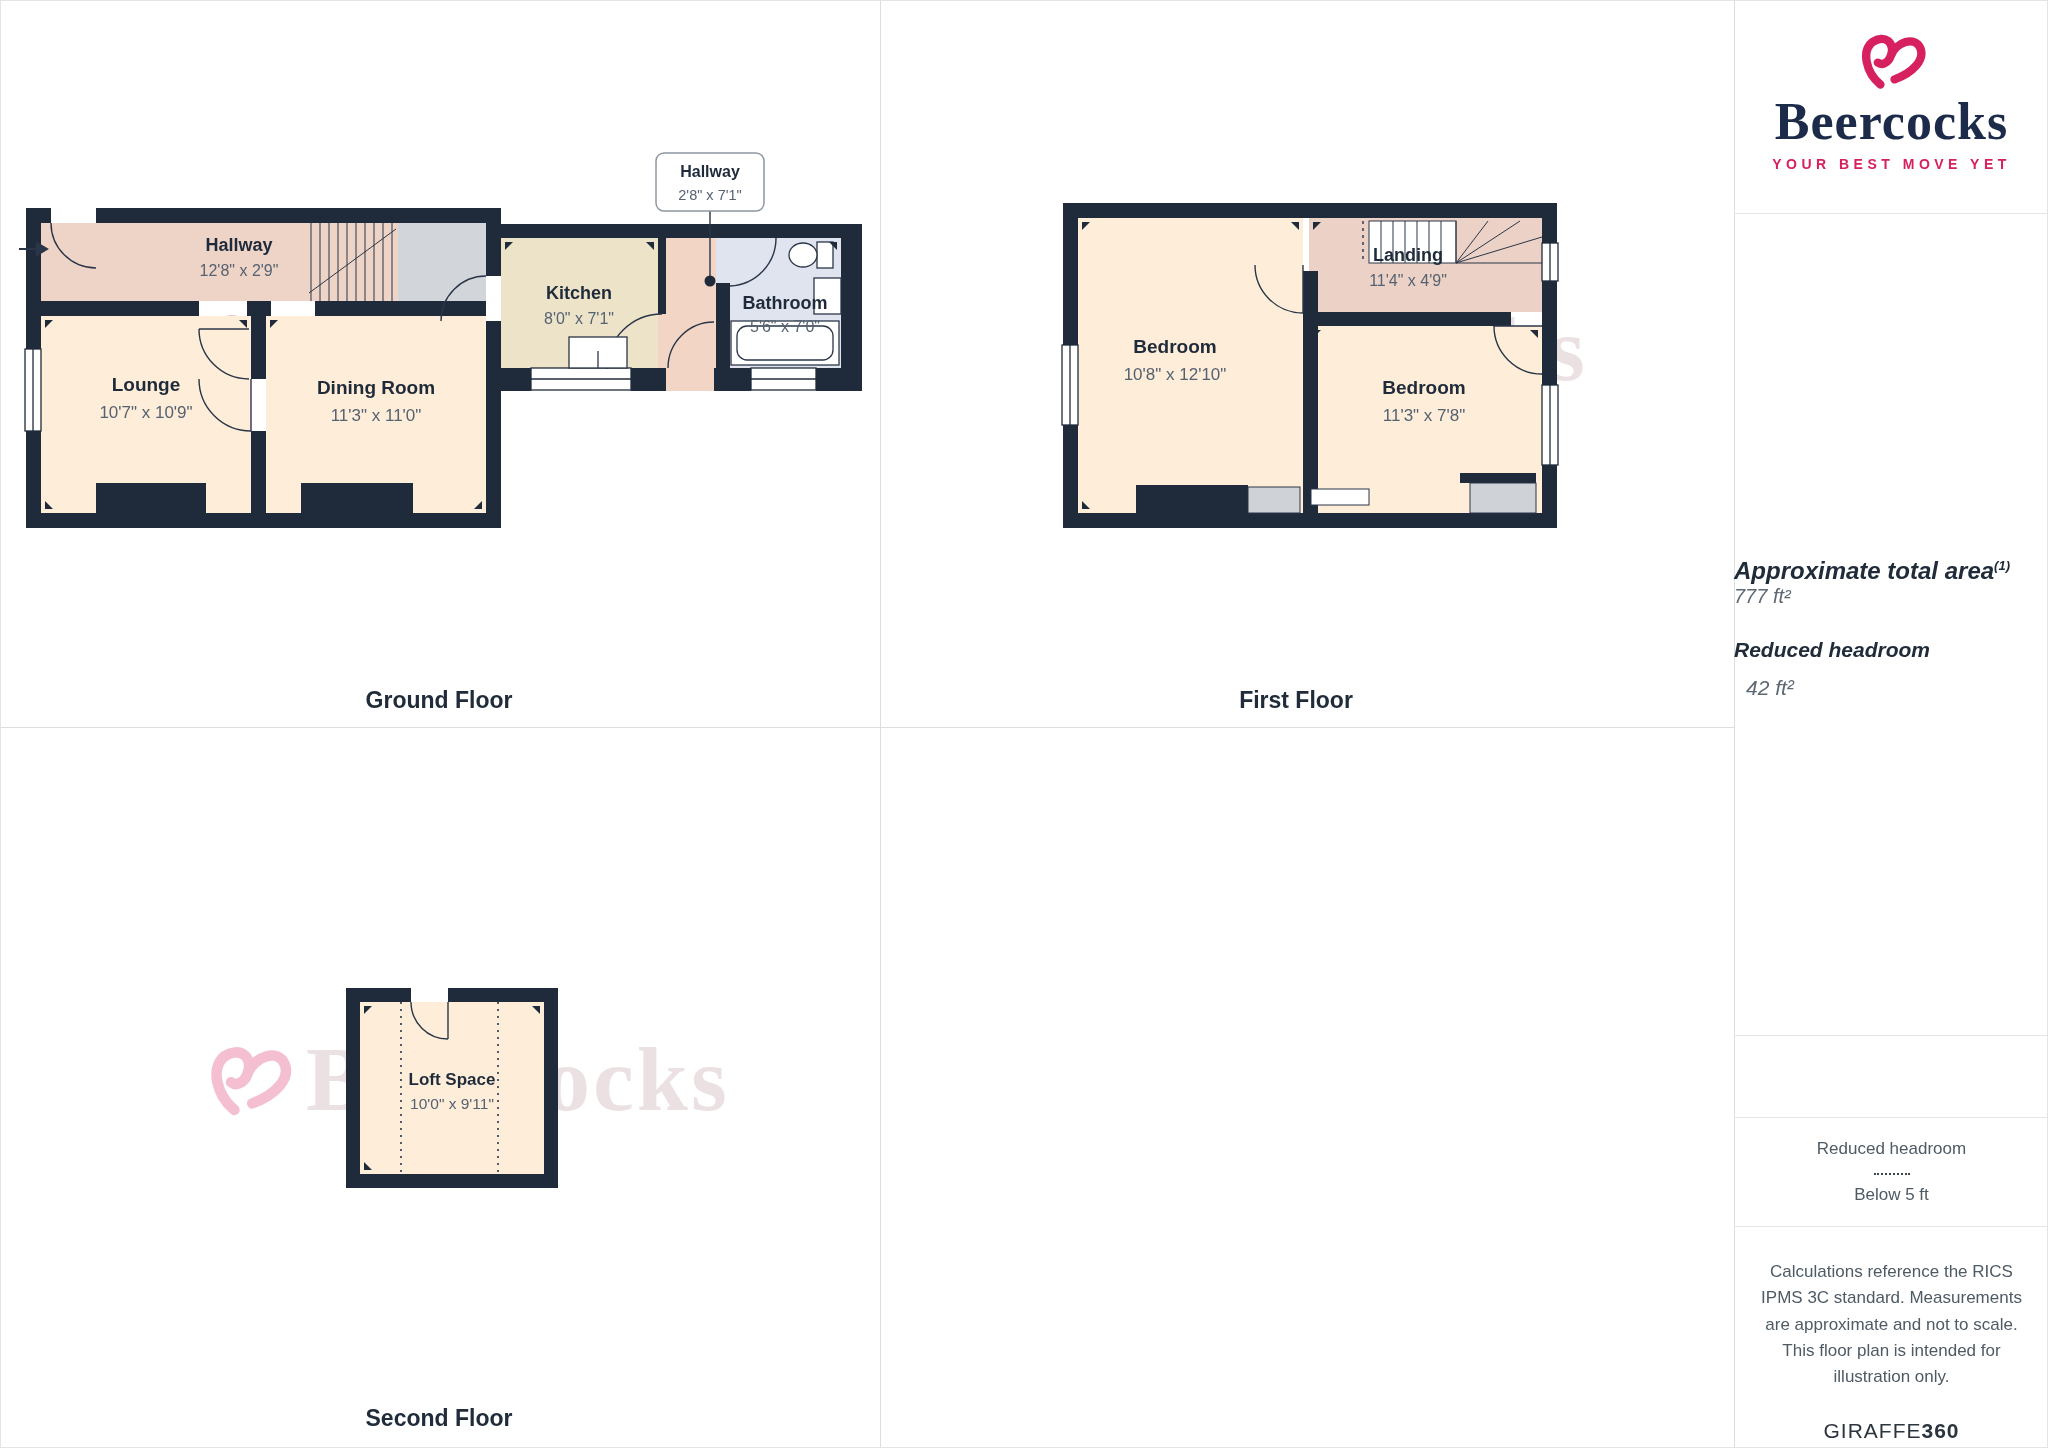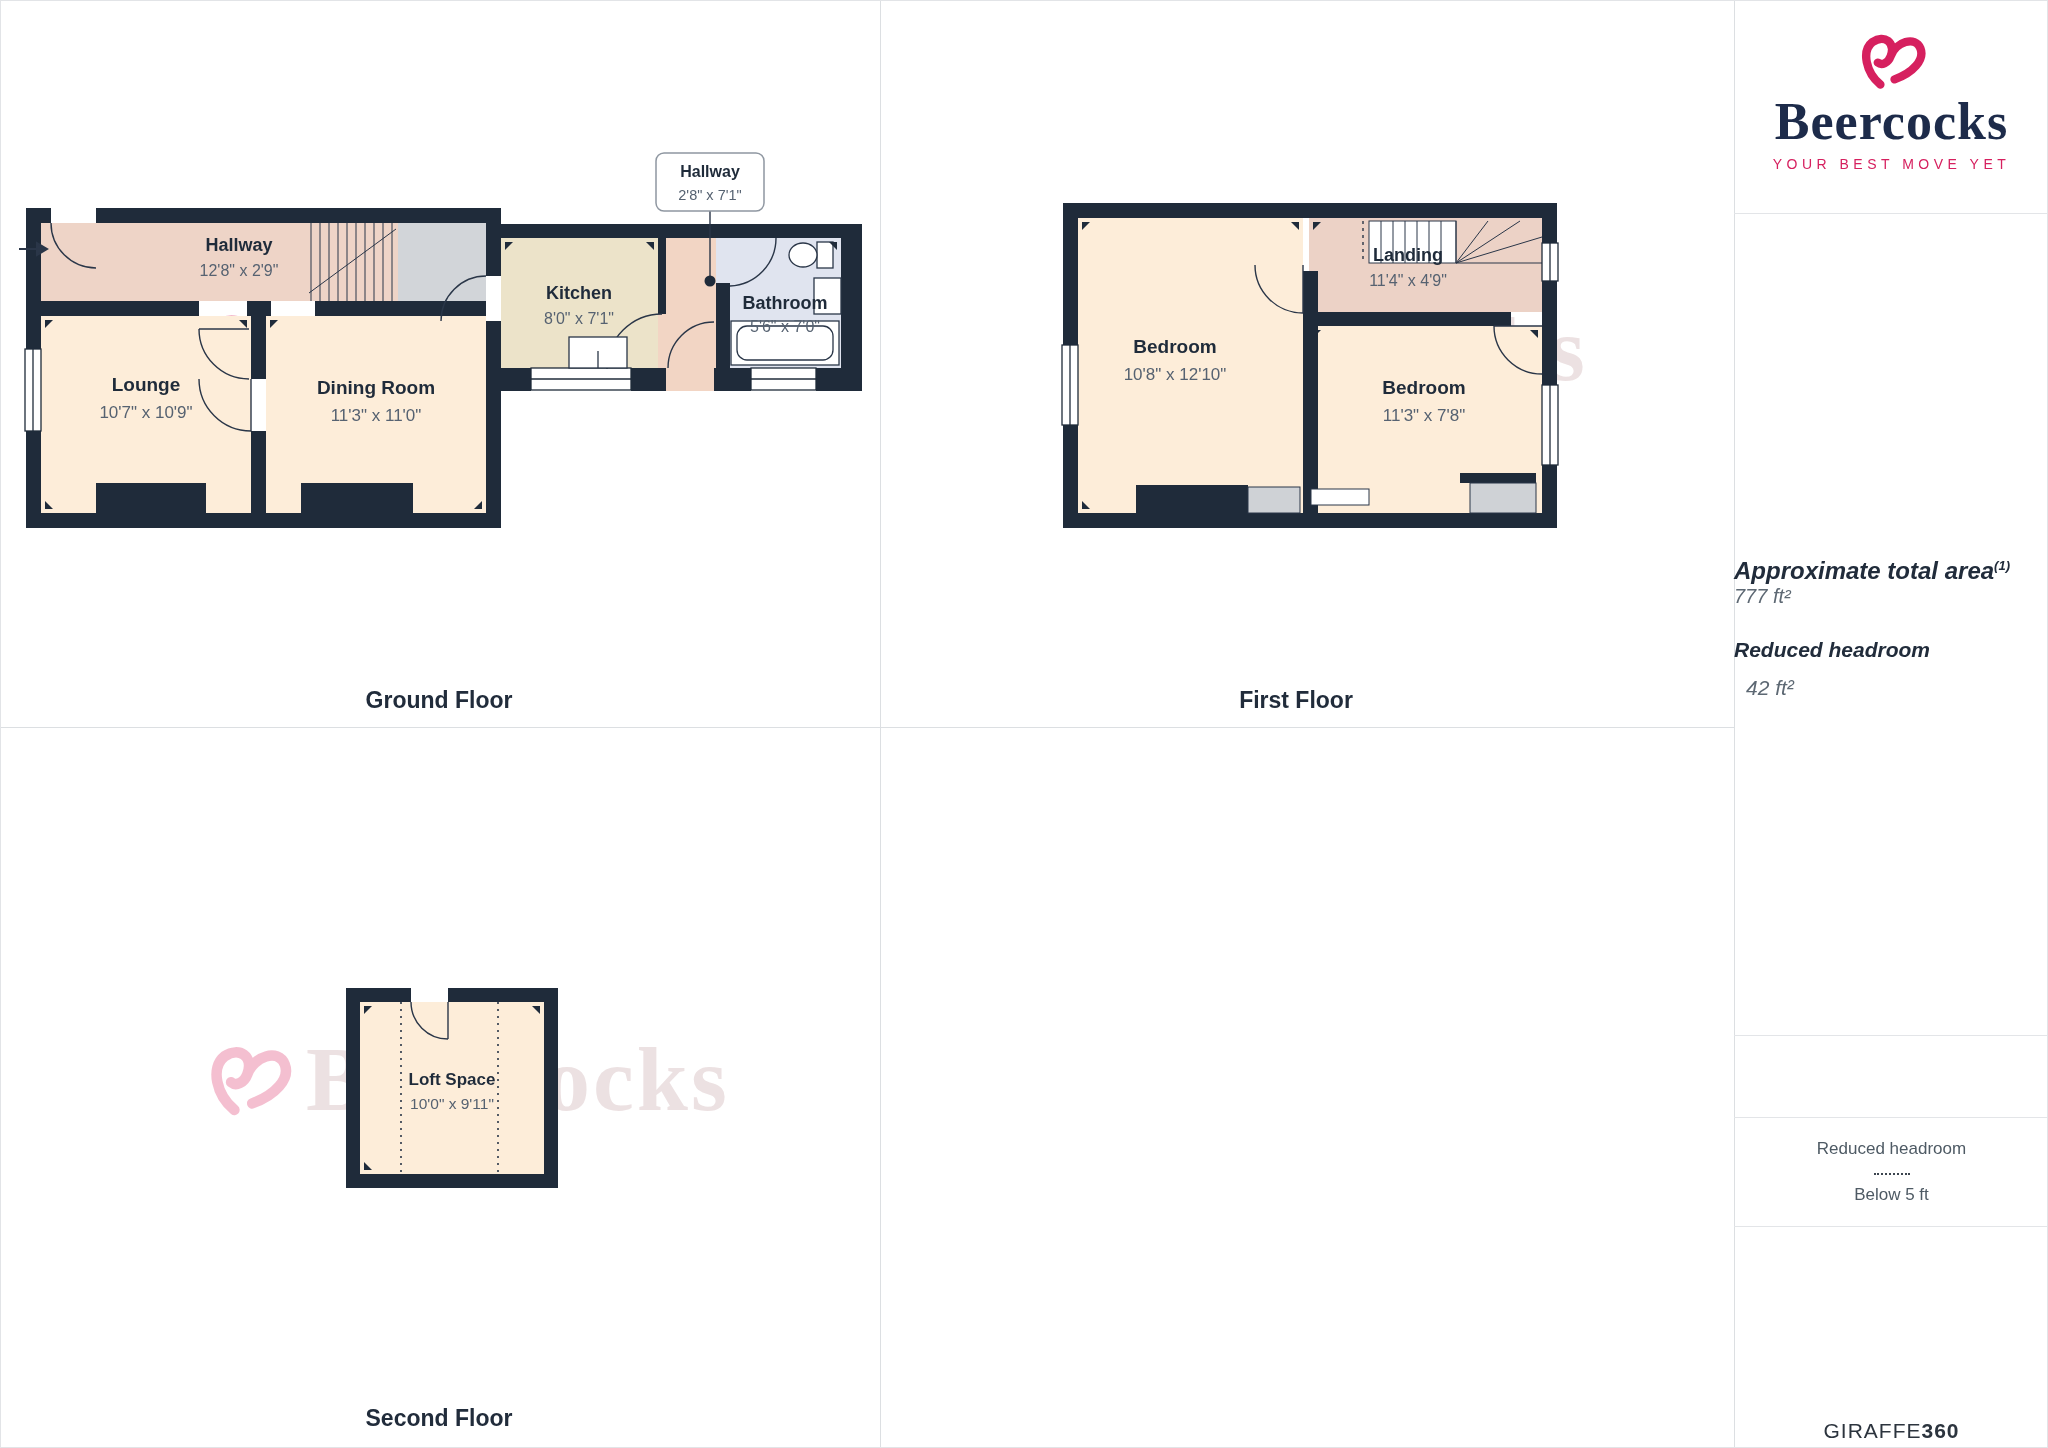--- a/index.html
+++ b/index.html
@@ -12,21 +12,21 @@
   
   .wm{position:absolute;display:flex;align-items:center;gap:14px;pointer-events:none;}
   .wm .wm-text{font-family:"Liberation Serif",serif;font-weight:700;font-size:92px;
     letter-spacing:3px;color:rgba(158,105,112,0.20);line-height:1;}
   
   .sidebar{position:absolute;left:1733px;top:0;width:315px;height:1448px;background:#fff;}
   .sb-line{position:absolute;left:0;width:100%;height:1px;background:#e3e5e8;}
   .logo{position:absolute;left:0;top:28px;width:100%;text-align:center;}
   .logo-word{font-family:"Liberation Serif",serif;font-weight:700;font-size:52px;
     color:#1d2b4a;letter-spacing:1px;line-height:1.05;}
-  .logo-tag{margin-top:6px;font-size:14px;font-weight:400;letter-spacing:4.5px;color:#d6205f;}
+  .logo-tag{margin-top:6px;font-size:14px;font-weight:700;letter-spacing:4.5px;color:#d6205f;}
   .area-block{position:absolute;left:0;top:556px;width:100%;text-align:left;font-style:italic;}
   .area-h{font-size:24px;font-weight:700;color:#212c3b;}
   .area-h sup{font-size:13px;font-weight:700;}
   .area-v{font-size:20px;color:#5d6873;font-weight:400;}
   .rh-h{margin-top:30px;font-size:21px;font-weight:700;color:#212c3b;}
   .rh-v{margin-top:14px;font-size:21px;color:#5d6873;margin-left:12px;}
   .footnote{position:absolute;left:0;top:1034px;width:100%;height:82px;display:flex;
     align-items:center;justify-content:center;font-size:17px;color:#4e5a64;}
   .legend{position:absolute;left:0;top:1116px;width:100%;height:109px;display:flex;
     flex-direction:column;align-items:center;justify-content:center;gap:14px;
@@ -324,19 +324,20 @@
 
 
     <div class="legend">
       <div>Reduced headroom</div>
       <div class="legend-row">
         <span class="dotted-sample"></span>
         <span>Below 5 ft</span>
       </div>
     </div>
 
+    <div class="disclaimer">Calculations reference the RICS IPMS 3C standard. Measurements are approximate and not to scale. This floor plan is intended for illustration only.</div>
 
     <div class="giraffe">
       <span>GIRAFFE</span><b>360</b>
     </div>
   </div>
 
 </div>
 
 </body></html>

